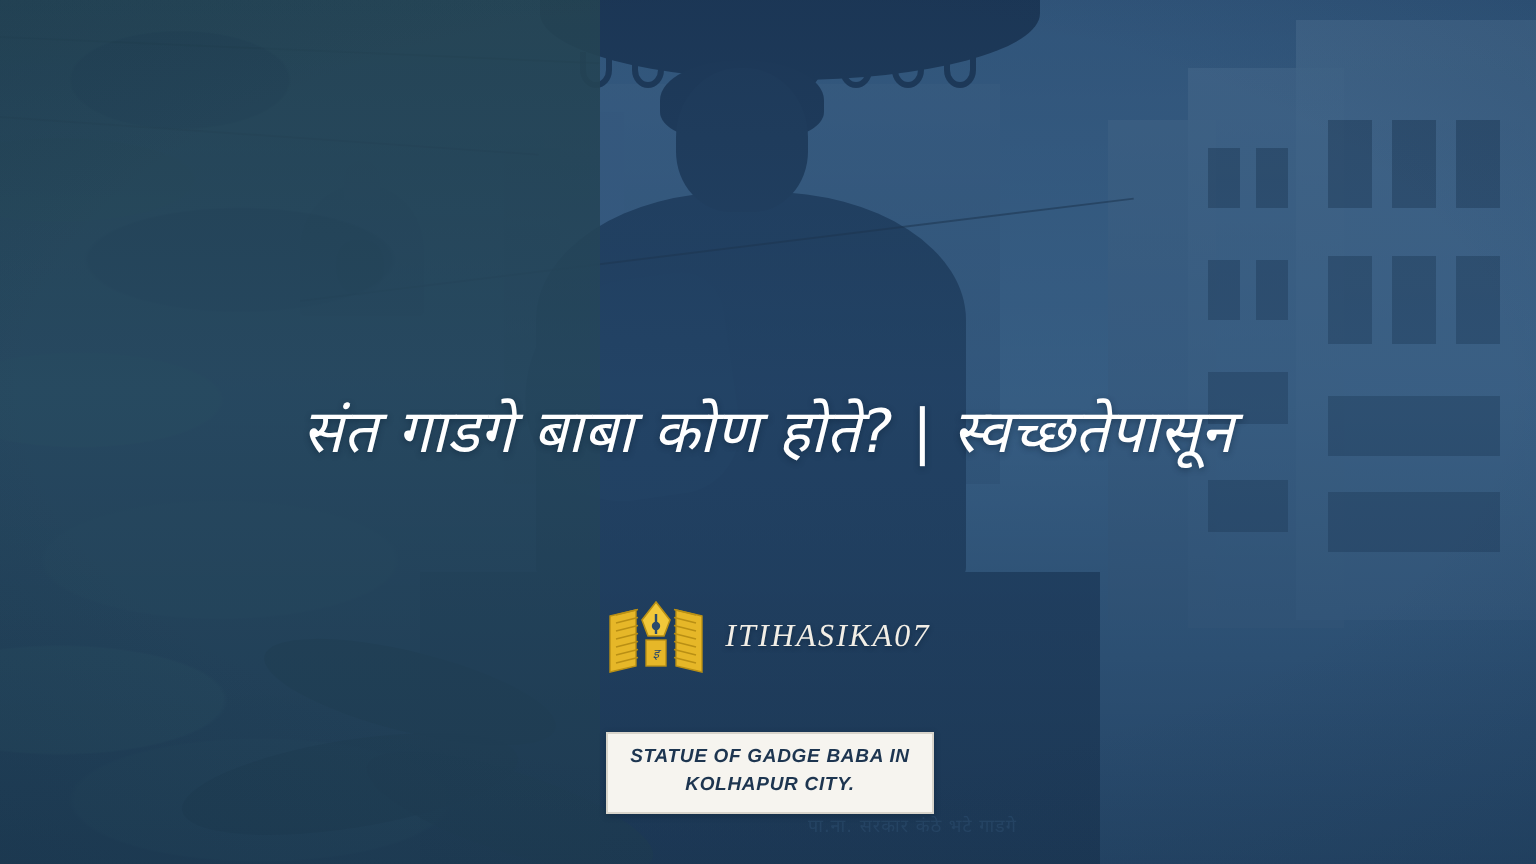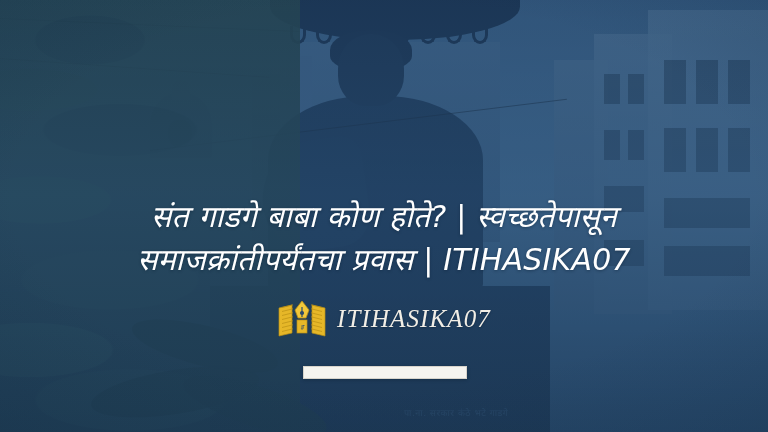--- a/index.html
+++ b/index.html
@@ -178,21 +178,21 @@
     left:0; right:0; top:300px;
     display:flex; align-items:center; justify-content:center;
     gap:10px;
   }
 
   .logo { width:50px; height:38px; display:block; }
 
   .brand-name {
     color:#f2eee6;
     font-family:"Liberation Serif", serif;
-    font-size:25px;
+    font-size:16px;
     letter-spacing:1.1px;
     font-weight:400;
     text-shadow:0 1px 2px rgba(10,30,50,.5);
   }
 
   .tagline {
     position:absolute;
     left:0; right:0; top:338px;
     text-align:center;
     color:#ffffff;
@@ -288,21 +288,20 @@
   </div>
 
   <div class="tint"></div>
   <div class="tint2"></div>
   <div class="vignette"></div>
 
   <div class="content">
 
     <div class="title">
       <div>संत गाडगे बाबा कोण होते? | स्वच्छतेपासून</div>
-      <div>समाजक्रांतीपर्यंतचा प्रवास | ITIHASIKA07</div>
     </div>
 
     <div class="brand-row">
       <span class="logo-wrap">
         <svg class="logo" viewBox="0 0 100 76" aria-hidden="true">
 
           <g fill="#e6b728" stroke="#b98f14" stroke-width="1.4">
             <path d="M4 16 L30 10 L30 66 L4 72 Z"></path>
             <path d="M10 15 L32 9.5"></path>
             <path d="M10 23 L32 17.5"></path>
@@ -330,16 +329,18 @@
           <path d="M50 2 L64 20 L58 36 L42 36 L36 20 Z" fill="#f2c83a" stroke="#b98f14" stroke-width="1.6"></path>
           <path d="M50 14 L50 34" stroke="#2b4a6b" stroke-width="2.4"></path>
           <circle cx="50" cy="26" r="4.2" fill="#2b4a6b"></circle>
         </svg>
       </span>
       <span class="brand-name">ITIHASIKA07</span>
     </div>
 
 
     <div class="caption-box">
+      <span class="caption-text">STATUE OF GADGE BABA IN</span>
+      <span class="caption-text">KOLHAPUR CITY.</span>
     </div>
 
   </div>
 </div>
 
 </body></html>

